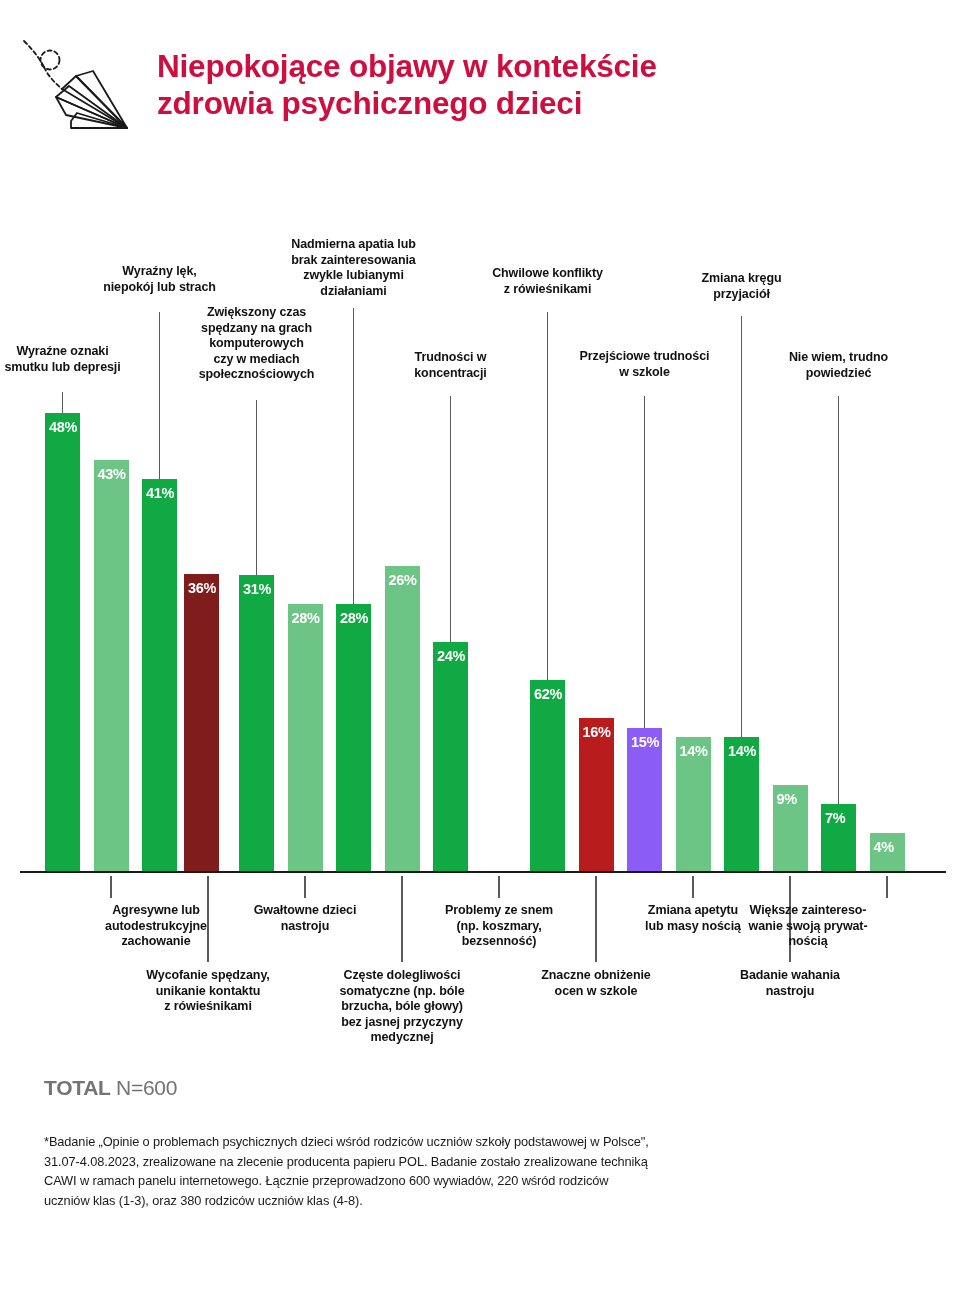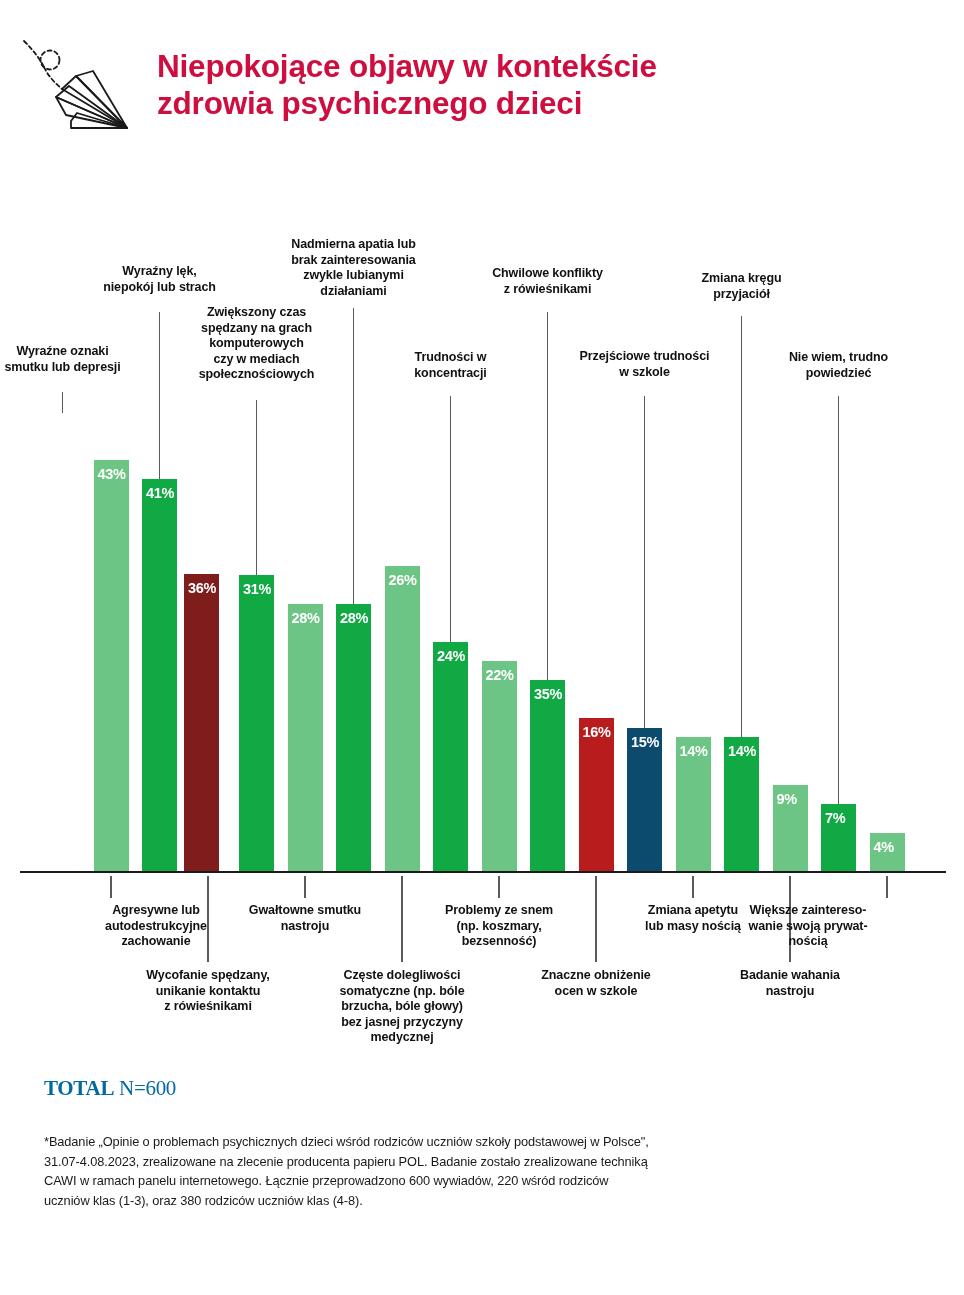--- a/index.html
+++ b/index.html
@@ -74,23 +74,22 @@
     text-align: center;
     letter-spacing: -0.1px;
   }
   .lbl span { display: block; white-space: nowrap; }
 
   
   #total {
     position: absolute;
     left: 44px; top: 1076px;
     font-size: 21px;
-    color: #0369a1;
+    color: #737373;
     letter-spacing: -0.3px;
-    font-family: Liberation Serif, serif;
   }
   #total b { font-weight: bold; }
   #total .n { font-weight: normal; }
   #footnote {
     position: absolute;
     left: 44px; top: 1132px;
     width: 790px;
     font-size: 12.8px;
     line-height: 19.6px;
     color: #1a1a1a;
@@ -121,20 +120,23 @@
     </div>
 
     <div id="title">
       <span class="tline">Niepokojące objawy w kontekście</span>
       <span class="tline">zdrowia psychicznego dzieci</span>
     </div>
   </div>
 
   <div id="chart">
     <div class="bar-wrap" id="bar-wrap">
+        <div class="bar" style="left: 45px; width: 35px; height: 458.4px; bottom: 1px; background: rgb(16, 169, 68);">
+          <span class="val">48%</span>
+        </div>
         <div class="bar" style="left: 93.5px; width: 35px; height: 410.65px; bottom: 1px; background: rgb(109, 197, 133);">
           <span class="val">43%</span>
         </div>
         <div class="bar" style="left: 142px; width: 35px; height: 391.55px; bottom: 1px; background: rgb(16, 169, 68);">
           <span class="val">41%</span>
         </div>
         <div class="bar" style="left: 184px; width: 35px; height: 297px; bottom: 1px; background: #7f1d1d;">
           <span class="val">36%</span>
         </div>
         <div class="bar" style="left: 239px; width: 35px; height: 296.05px; bottom: 1px; background: rgb(16, 169, 68);">
@@ -145,30 +147,27 @@
         </div>
         <div class="bar" style="left: 336px; width: 35px; height: 267.4px; bottom: 1px; background: rgb(16, 169, 68);">
           <span class="val">28%</span>
         </div>
         <div class="bar" style="left: 384.5px; width: 35px; height: 305px; bottom: 1px; background: rgb(109, 197, 133);">
           <span class="val">26%</span>
         </div>
         <div class="bar" style="left: 433px; width: 35px; height: 229.2px; bottom: 1px; background: rgb(16, 169, 68);">
           <span class="val">24%</span>
         </div>
-        <div class="bar" style="left: 481.5px; width: 35px; height: 210.1px; bottom: 1px; background: rgb(109, 197, 133);">
-          <span class="val">22%</span>
-        </div>
         <div class="bar" style="left: 530px; width: 35px; height: 191px; bottom: 1px; background: rgb(16, 169, 68);">
-          <span class="val">35%</span>
+          <span class="val">62%</span>
         </div>
         <div class="bar" style="left: 578.5px; width: 35px; height: 152.8px; bottom: 1px; background: #b91c1c;">
           <span class="val">16%</span>
         </div>
-        <div class="bar" style="left: 627px; width: 35px; height: 143.25px; bottom: 1px; background: #0c4a6e;">
+        <div class="bar" style="left: 627px; width: 35px; height: 143.25px; bottom: 1px; background: #8b5cf6;">
           <span class="val">15%</span>
         </div>
         <div class="bar" style="left: 675.5px; width: 35px; height: 133.7px; bottom: 1px; background: rgb(109, 197, 133);">
           <span class="val">14%</span>
         </div>
         <div class="bar" style="left: 724px; width: 35px; height: 133.7px; bottom: 1px; background: rgb(16, 169, 68);">
           <span class="val">14%</span>
         </div>
         <div class="bar" style="left: 772.5px; width: 35px; height: 85.95px; bottom: 1px; background: rgb(109, 197, 133);">
           <span class="val">9%</span>
@@ -249,21 +248,21 @@
           <span>Agresywne lub</span>
           <span>autodestrukcyjne</span>
           <span>zachowanie</span>
         </div>
         <div class="lbl" style="width: 300px; left: 58px; top: 968px;">
           <span>Wycofanie spędzany,</span>
           <span>unikanie kontaktu</span>
           <span>z rówieśnikami</span>
         </div>
         <div class="lbl" style="width: 300px; left: 155px; top: 903px;">
-          <span>Gwałtowne smutku</span>
+          <span>Gwałtowne dzieci</span>
           <span>nastroju</span>
         </div>
         <div class="lbl" style="width: 300px; left: 252px; top: 968px;">
           <span>Częste dolegliwości</span>
           <span>somatyczne (np. bóle</span>
           <span>brzucha, bóle głowy)</span>
           <span>bez jasnej przyczyny</span>
           <span>medycznej</span>
         </div>
         <div class="lbl" style="width: 300px; left: 349px; top: 903px;">

